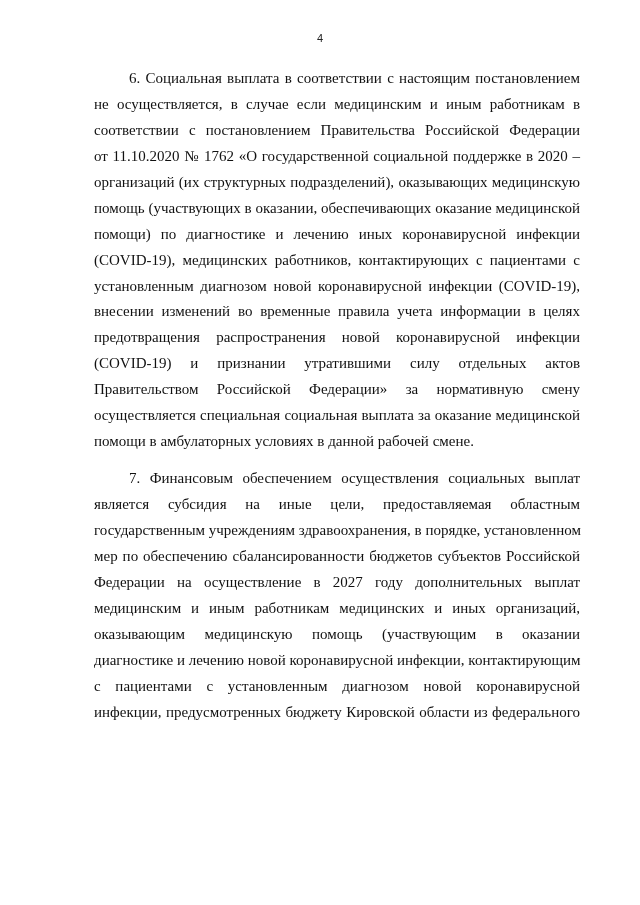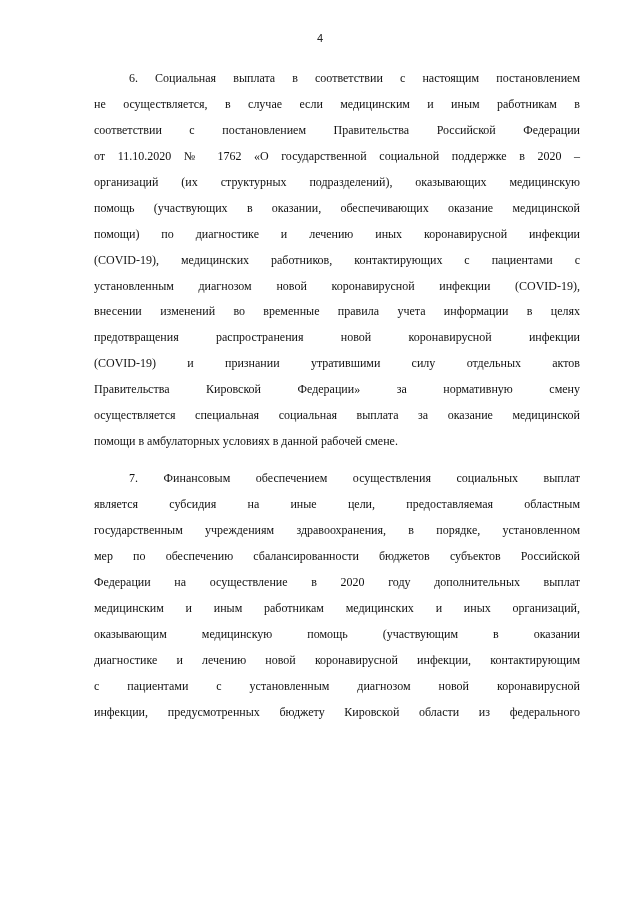--- a/index.html
+++ b/index.html
@@ -5,21 +5,21 @@
   html, body { margin: 0; padding: 0; background: #ffffff; }
   body { width: 640px; height: 905px; position: relative; overflow: hidden; }
   .page { position: absolute; left: 0; top: 0; width: 640px; height: 905px; background: #fff; }
   .page-number {
     position: absolute; left: 0; width: 640px; top: 32px;
     text-align: center; font-family: "Liberation Sans", sans-serif;
     font-size: 11px; color: #222;
   }
   .body-text {
     position: absolute; left: 94px; top: 66px; width: 486px;
-    font-family: "Liberation Serif", serif; font-size: 12px; line-height: 25.95px;
+    font-family: "Liberation Serif", serif; font-size: 15px; line-height: 25.95px;
     color: #111;
   }
   .line {
     display: block; white-space: nowrap; text-align: justify; text-align-last: justify;
     height: 25.95px; overflow: visible;
   }
   .line.last { text-align-last: left; }
   .line.indent { padding-left: 35px; }
   .para { margin: 0; }
   .para + .para { margin-top: 11px; }
@@ -37,30 +37,30 @@
       <span class="line">соответствии с постановлением Правительства Российской Федерации</span>
       <span class="line">от 11.10.2020 № 1762 «О государственной социальной поддержке в 2020 –</span>
       <span class="line">организаций (их структурных подразделений), оказывающих медицинскую</span>
       <span class="line">помощь (участвующих в оказании, обеспечивающих оказание медицинской</span>
       <span class="line">помощи) по диагностике и лечению иных коронавирусной инфекции</span>
       <span class="line">(COVID-19), медицинских работников, контактирующих с пациентами с</span>
       <span class="line">установленным диагнозом новой коронавирусной инфекции (COVID-19),</span>
       <span class="line">внесении изменений во временные правила учета информации в целях</span>
       <span class="line">предотвращения распространения новой коронавирусной инфекции</span>
       <span class="line">(COVID-19) и признании утратившими силу отдельных актов</span>
-      <span class="line">Правительства Кировской Федерации» за нормативную смену</span>
+      <span class="line">Правительством Российской Федерации» за нормативную смену</span>
       <span class="line">осуществляется специальная социальная выплата за оказание медицинской</span>
       <span class="line last">помощи в амбулаторных условиях в данной рабочей смене.</span>
     </div>
     <div class="para">
       <span class="line indent">7. Финансовым обеспечением осуществления социальных выплат</span>
       <span class="line">является субсидия на иные цели, предоставляемая областным</span>
       <span class="line">государственным учреждениям здравоохранения, в порядке, установленном</span>
       <span class="line">мер по обеспечению сбалансированности бюджетов субъектов Российской</span>
-      <span class="line">Федерации на осуществление в 2020 году дополнительных выплат</span>
+      <span class="line">Федерации на осуществление в 2027 году дополнительных выплат</span>
       <span class="line">медицинским и иным работникам медицинских и иных организаций,</span>
       <span class="line">оказывающим медицинскую помощь (участвующим в оказании</span>
       <span class="line">диагностике и лечению новой коронавирусной инфекции, контактирующим</span>
       <span class="line">с пациентами с установленным диагнозом новой коронавирусной</span>
       <span class="line">инфекции, предусмотренных бюджету Кировской области из федерального</span>
     </div>
   </div>
 </div>
 
 </body></html>

